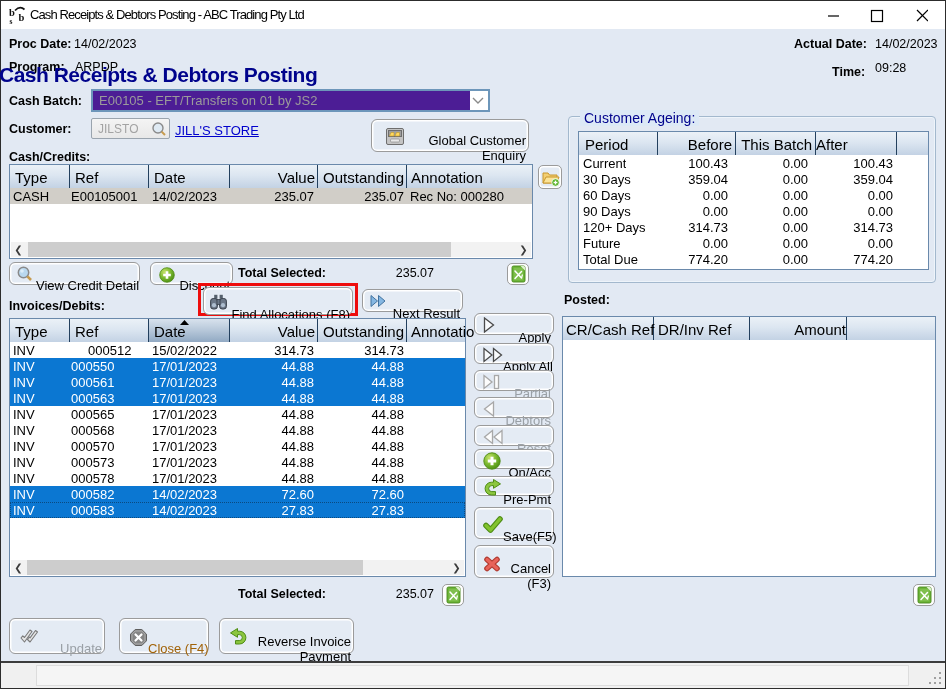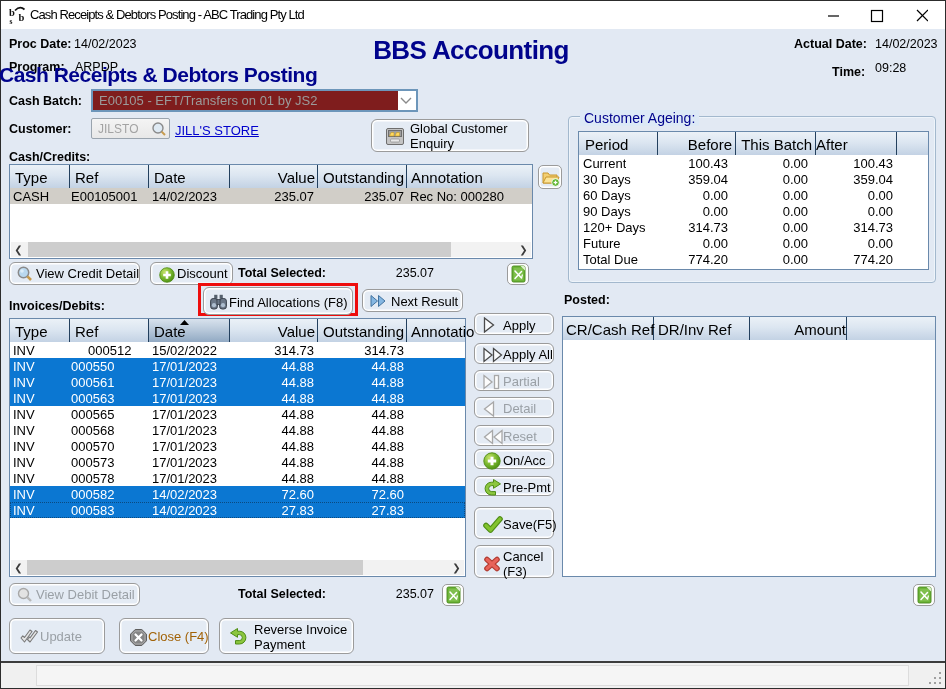--- a/index.html
+++ b/index.html
@@ -7,21 +7,21 @@
 body { font-family:"Liberation Sans", sans-serif; font-size:13px; color:#000; }
 .window { position:absolute; left:0; top:0; width:946px; height:689px; border:1px solid #2c2c2c; background:#e2e9f3; }
 .titlebar { position:absolute; left:0; top:0; width:944px; height:28px; background:#fff; }
 .titletext { position:absolute; left:29px; top:6px; font-size:13px; letter-spacing:-0.9px; color:#000; }
 .client { position:absolute; left:0; top:28px; width:944px; height:632px; background:#e2e9f3; }
 .lab { position:absolute; font-weight:bold; font-size:12.5px; }
 .val { position:absolute; font-size:12.5px; }
 .navy { color:#00038c; }
 .btn { position:absolute; background:#e4ebf4; border:1px solid #9b9b9b; border-radius:6px; box-shadow:inset 0 0 0 1.5px #fff; }
 .btn .ic { position:absolute; }
-.btn .tx { position:absolute; left:22px; right:2px; text-align:left; white-space:nowrap; }
+.btn .tx { position:absolute; left:22px; right:2px; text-align:right; white-space:nowrap;margin-top:12px; }
 .grid { position:absolute; background:#fff; border:1px solid #6a89ab; }
 .ghead { position:absolute; left:0; top:0; width:100%; height:23px;
   background:linear-gradient(180deg, #ebf1f7 0%, #dce6f1 45%, #c3d2e4 100%); }
 .gcol { position:absolute; top:0; height:23px; border-right:1px solid #23405e; }
 .ghl { position:absolute; top:4px; font-size:15px; white-space:nowrap; }
 .row { position:absolute; left:0; height:16px; width:100%; }
 .cell { position:absolute; top:1px; white-space:nowrap; overflow:hidden; }
 .selblue { background:#0b77d2; color:#fff; }
 .selgrey { background:#d1cec8; }
 .hsb { position:absolute; height:15px; background:#f2f2f2; }
@@ -46,29 +46,28 @@
       <line x1="99" y1="9" x2="110" y2="20" stroke="#000" stroke-width="1.2"></line>
       <line x1="110" y1="9" x2="99" y2="20" stroke="#000" stroke-width="1.2"></line>
     </svg>
   </div>
   <div class="client">
 
     <div class="lab" style="left:8px;top:8px">Proc Date:</div>
     <div class="val" style="left:73px;top:8px">14/02/2023</div>
     <div class="lab" style="left:8px;top:31px">Program:</div>
     <div class="val" style="left:74px;top:31px">ARPDP</div>
-    <div class="navy" style="position:absolute;left:-2px;top:6px;width:944px;text-align:center;font-weight:bold;font-size:26px;letter-spacing:-0.6px">BBS Accounting</div>
     <div class="navy" style="position:absolute;left:-2px;top:34px;width:944px;text-align:left;font-weight:bold;font-size:21px;letter-spacing:-0.5px">Cash Receipts &amp; Debtors Posting</div>
     <div class="lab" style="left:793px;top:8px">Actual Date:</div>
     <div class="val" style="left:874px;top:8px">14/02/2023</div>
     <div class="lab" style="left:831px;top:36px">Time:</div>
     <div class="val" style="left:874px;top:32px">09:28</div>
 
     <div class="lab" style="left:8px;top:65px">Cash Batch:</div>
-    <div style="position:absolute;left:90px;top:60px;width:327px;height:23px;background:#7f1d1d;border:2px solid #6d96ba">
+    <div style="position:absolute;left:90px;top:60px;width:399px;height:23px;background:#4c1d95;border:2px solid #6d96ba">
       <div style="position:absolute;left:6px;top:2px;color:#9b9b9b">E00105 - EFT/Transfers on 01 by JS2</div>
       <div style="position:absolute;right:0;top:0;width:18px;height:19px;background:#fff"></div>
       <svg style="position:absolute;right:4px;top:6px" width="12" height="8" viewBox="0 0 12 8">
           <path d="M1 1 L6 6 L11 1" fill="none" stroke="#8a8a8a" stroke-width="1.4"></path>
         </svg>
     </div>
 
     <div class="lab" style="left:8px;top:93px">Customer:</div>
     <div style="position:absolute;left:90px;top:89px;width:79px;height:21px;background:linear-gradient(#f4f4f4,#e8e8e8);border:1px solid #9aa4ae;border-radius:2px">
       <div style="position:absolute;left:6px;top:3px;color:#a3a3a3;font-size:12px">JILSTO</div>
@@ -280,27 +279,20 @@
   <div class="cell" style="left:308px;width:86px;text-align:right">27.83</div>
           </div>
         </div>
       <div class="hsb" style="left:1px;bottom:1px;width:453px">
         <div class="ar" style="left:0">❮</div>
         <div class="thumb" style="left:16px;width:336px"></div>
         <div class="ar" style="right:0">❯</div>
       </div>
     </div>
 
-    <div class="btn" style="left:8px;top:554px;width:131px;height:23px">
-      <svg class="ic" style="left:7px;top:3px" width="16" height="16" viewBox="0 0 16 16">
-        <circle cx="6.5" cy="6.5" r="5" fill="#e3e3e3" stroke="#a8a8a8" stroke-width="1.4"></circle>
-        <line x1="10.2" y1="10.2" x2="14" y2="14" stroke="#b9b9b9" stroke-width="2.4"></line>
-      </svg>
-      <div class="tx" style="top:3px;left:26px;color:#9aa0a6">View Debit Detail</div>
-    </div>
     <div class="lab" style="left:237px;top:558px">Total Selected:</div>
     <div class="val" style="left:353px;top:558px;width:80px;text-align:right">235.07</div>
     <div class="btn excelbtn" style="left:441px;top:555px;width:22px;height:22px;border-radius:5px;background:#fdfdfd">
         <svg style="position:absolute;left:3px;top:1px" width="15" height="18" viewBox="0 0 15 18">
    <rect x="1" y="1" width="13" height="16" rx="1.5" fill="#6cb438" stroke="#47881c" stroke-width="0.9"></rect>
           <rect x="2.8" y="2.8" width="9.4" height="12.4" fill="#7fbf4d"></rect>
    <path d="M9.5 1 L14 5.5 L14 2.5 A1.5 1.5 0 0 0 12.5 1 Z" fill="#dff0cf"></path>
    <path d="M4 6 L10.5 13 M10.5 6.5 L4 13.5" stroke="#fff" stroke-width="1.5" stroke-linecap="round"></path>
    <path d="M10.5 13 L11.5 9.5" stroke="#fff" stroke-width="1.2"></path>
         </svg>
@@ -346,21 +338,21 @@
    <span class="ic" style="left:8px;top:2.5px"><svg width="17" height="16" viewBox="0 0 17 16">
               <path d="M1 1.5 L9 8 L1 14.5 Z" fill="#fdfdfd" stroke="#a8a8a8" stroke-width="1.3"></path>
               <rect x="11.5" y="1.5" width="4" height="13" fill="#fdfdfd" stroke="#a8a8a8" stroke-width="1.3"></rect>
             </svg></span>
    <div class="tx" style="top:3px;left:28px;color:#9aa0a6;line-height:15px">Partial</div>
         </div>
         <div class="btn" style="left:473px;top:368px;width:80px;height:21px">
    <span class="ic" style="left:8px;top:2.5px"><svg width="12" height="16" viewBox="0 0 12 16">
               <path d="M10.5 1 L1.5 8 L10.5 15 Z" fill="#fdfdfd" stroke="#a8a8a8" stroke-width="1.3"></path>
             </svg></span>
-   <div class="tx" style="top:3px;left:28px;color:#9aa0a6;line-height:15px">Detail</div>
+   <div class="tx" style="top:3px;left:28px;color:#9aa0a6;line-height:15px">Debtors</div>
         </div>
         <div class="btn" style="left:473px;top:396px;width:80px;height:21px">
    <span class="ic" style="left:8px;top:2.5px"><svg width="20" height="16" viewBox="0 0 20 16">
               <path d="M9.5 1.5 L1.5 8 L9.5 14.5 Z" fill="#fdfdfd" stroke="#a8a8a8" stroke-width="1.3"></path>
               <path d="M19 1.5 L11 8 L19 14.5 Z" fill="#fdfdfd" stroke="#a8a8a8" stroke-width="1.3"></path>
             </svg></span>
    <div class="tx" style="top:3px;left:28px;color:#9aa0a6;line-height:15px">Reset</div>
         </div>
         <div class="btn" style="left:473px;top:420px;width:80px;height:20px">
    <span class="ic" style="left:8px;top:2px"><svg width="18" height="18" viewBox="0 0 18 18">

